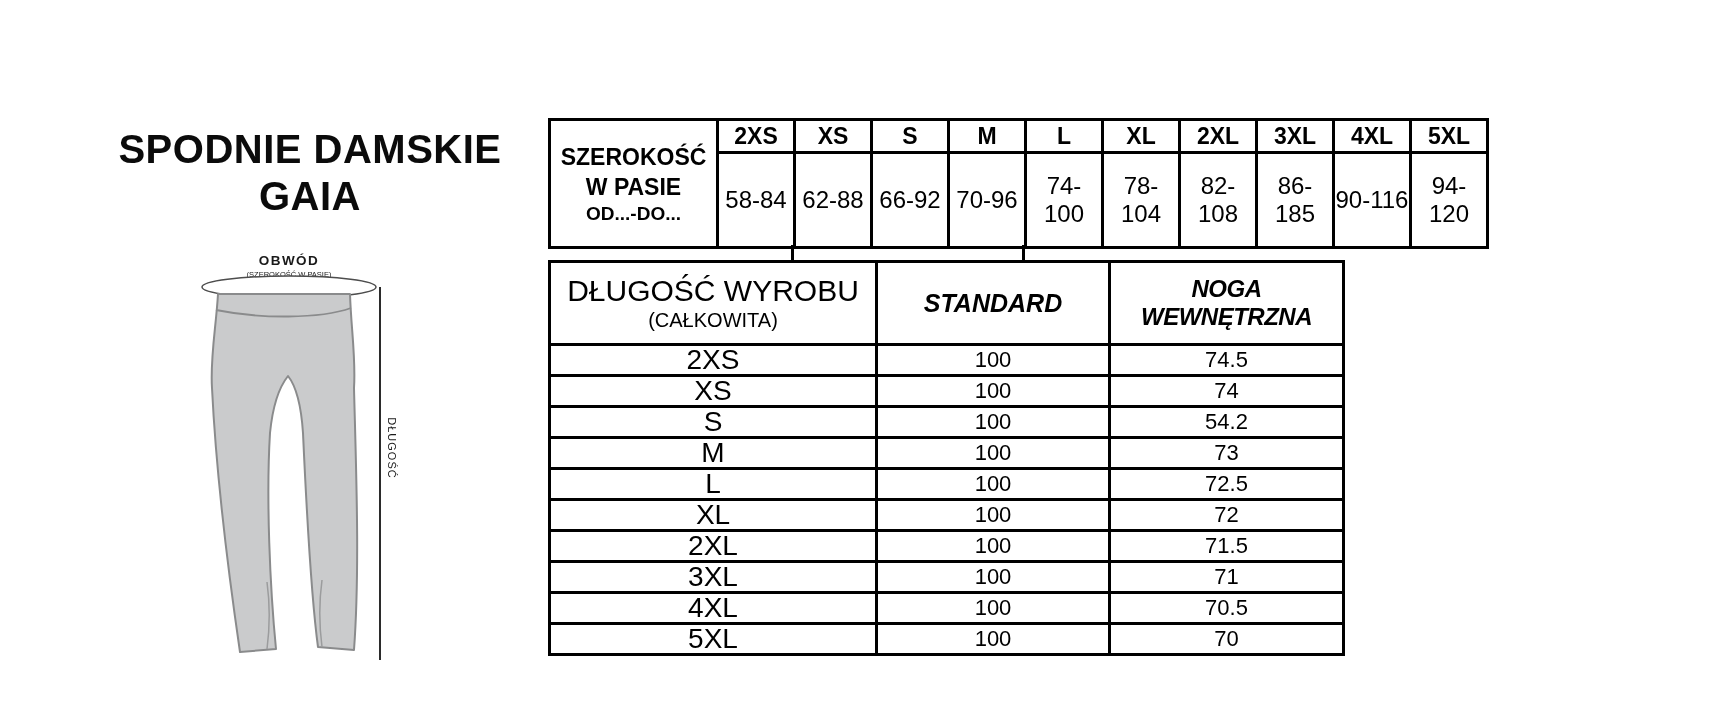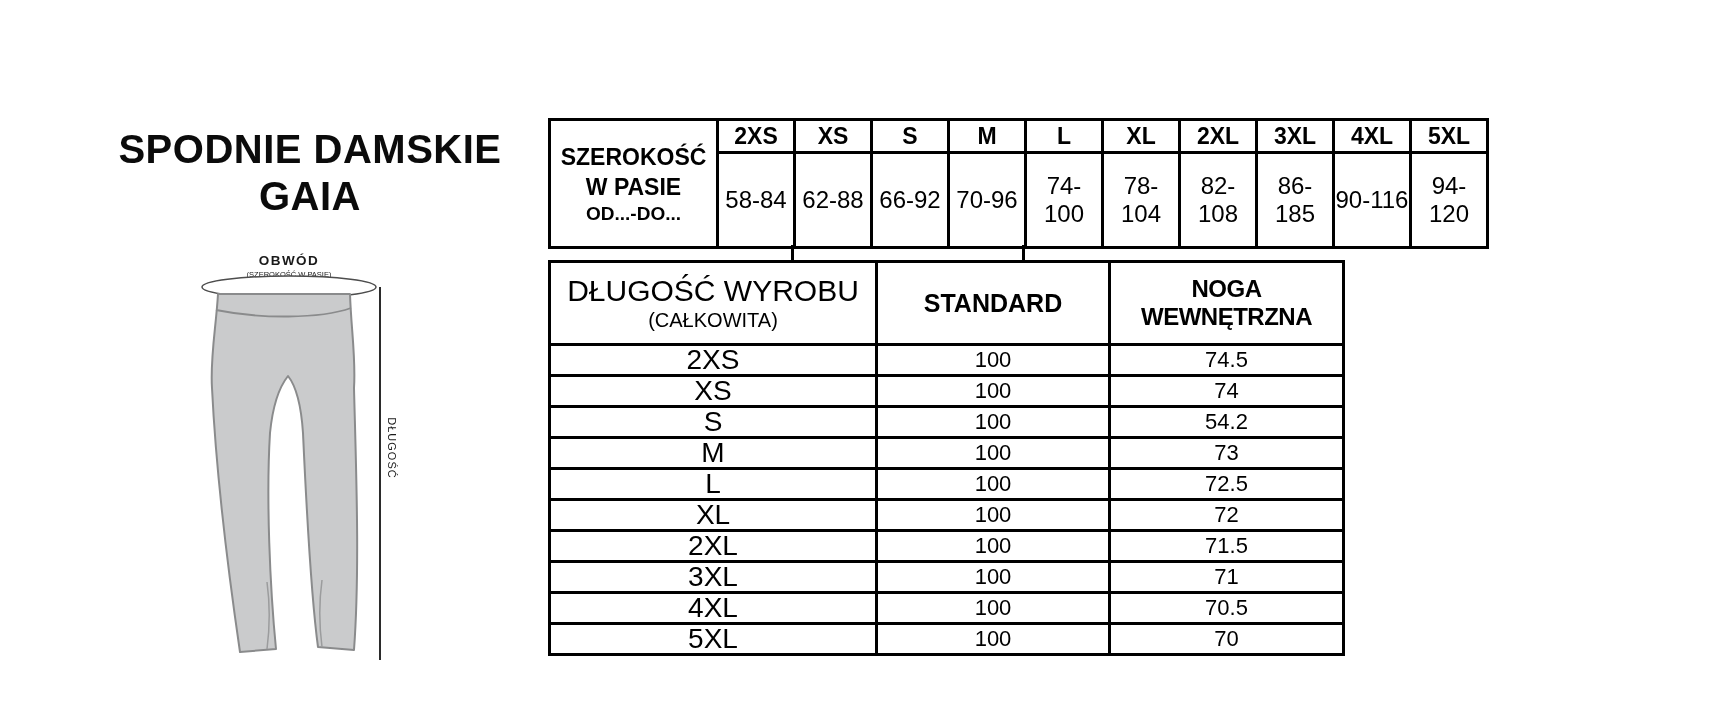--- a/index.html
+++ b/index.html
@@ -25,21 +25,21 @@
   .width-table tr.ranges td{height:92px;font-size:24px;font-weight:normal;}
 
   
   .connector{position:absolute;width:3px;height:34px;top:245px;background:#000;}
 
   
   .length-table{left:548px;top:260px;width:794px;}
   .length-table tr.lt-header td{height:80px;}
   .lt-col1-line1{font-size:30px;line-height:34px;}
   .lt-col1-line2{font-size:20px;line-height:24px;}
-  .lt-bold{font-weight:bold;font-size:25px;}
+  .lt-bold{font-weight:bold;font-size:25px;font-style:italic;}
   .lt-bold.tight{font-size:24px;letter-spacing:-0.5px;}
   .length-table tr.lt-row td{height:28px;line-height:28px;}
   .length-table td.lt-size{font-size:28px;}
   .length-table td.lt-val{font-size:22px;}
 </style>
 </head>
 <body>
 
 <div class="canvas">
 

